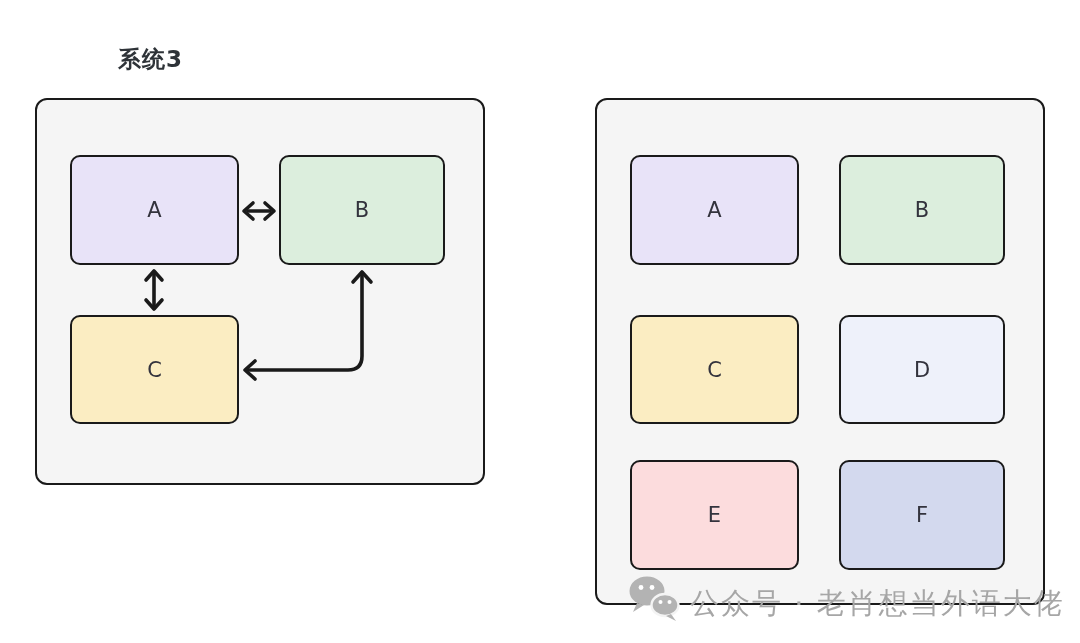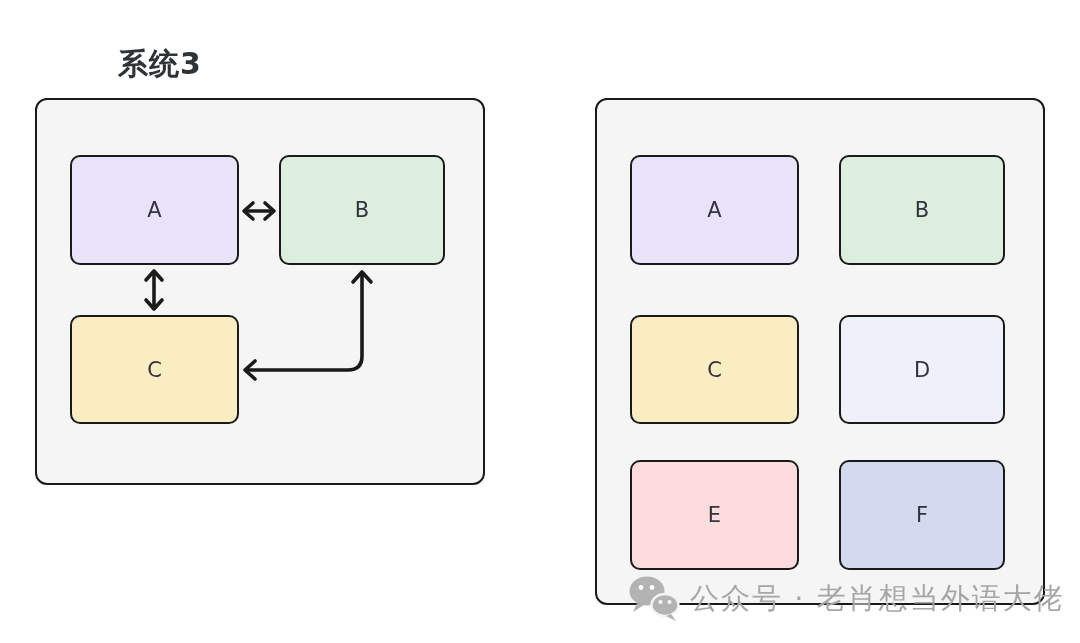--- a/index.html
+++ b/index.html
@@ -9,21 +9,21 @@
   .canvas {
     position: relative;
     width: 1080px;
     height: 643px;
     background: #ffffff;
     overflow: hidden;
   }
 
   .sys-title {
     position: absolute;
-    font-size: 30px;
+    font-size: 23px;
     font-weight: 600;
     color: #2e3338;
     letter-spacing: 1px;
   }
   .t3 { left: 118px; top: 44px; }
   .t4 { left: 665px; top: 44px; }
 
   .panel {
     position: absolute;
     background: #f5f5f5;
@@ -63,21 +63,21 @@
     stroke-width: 3.6;
     stroke-linecap: round;
     stroke-linejoin: round;
   }
 
   .watermark {
     position: absolute;
     left: 626px;
     top: 574px;
     display: flex;
-    align-items: center;
+    align-items: flex-end;
     gap: 8px;
     z-index: 5;
   }
   .watermark-text {
     font-size: 29px;
     color: #a6a6a6;
     letter-spacing: 2px;
     white-space: nowrap;
   }
 </style>

